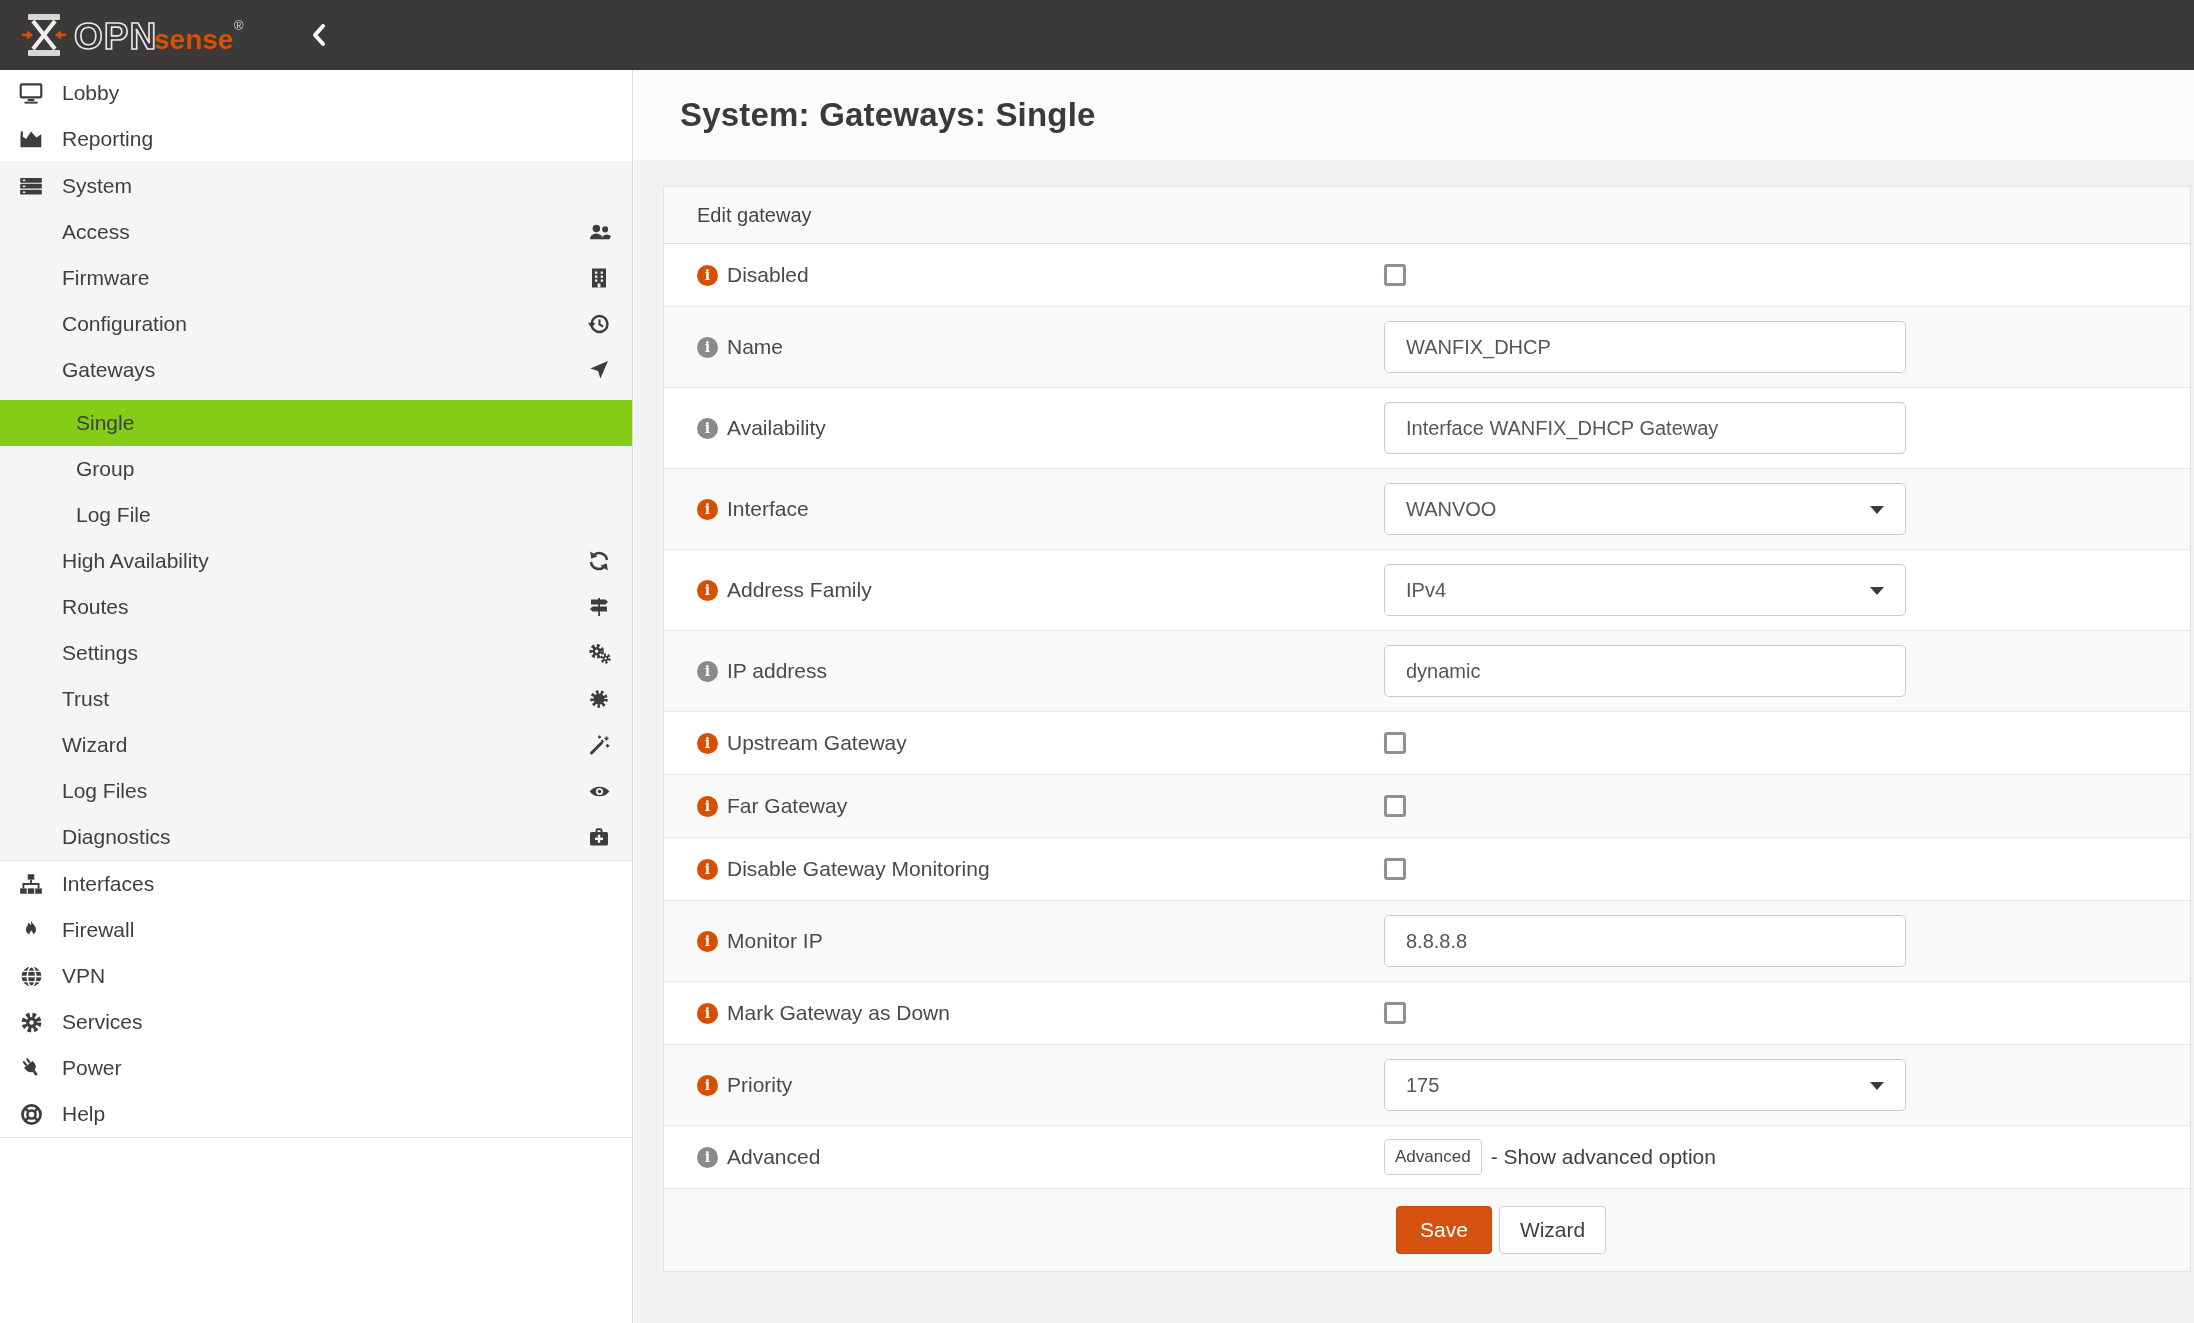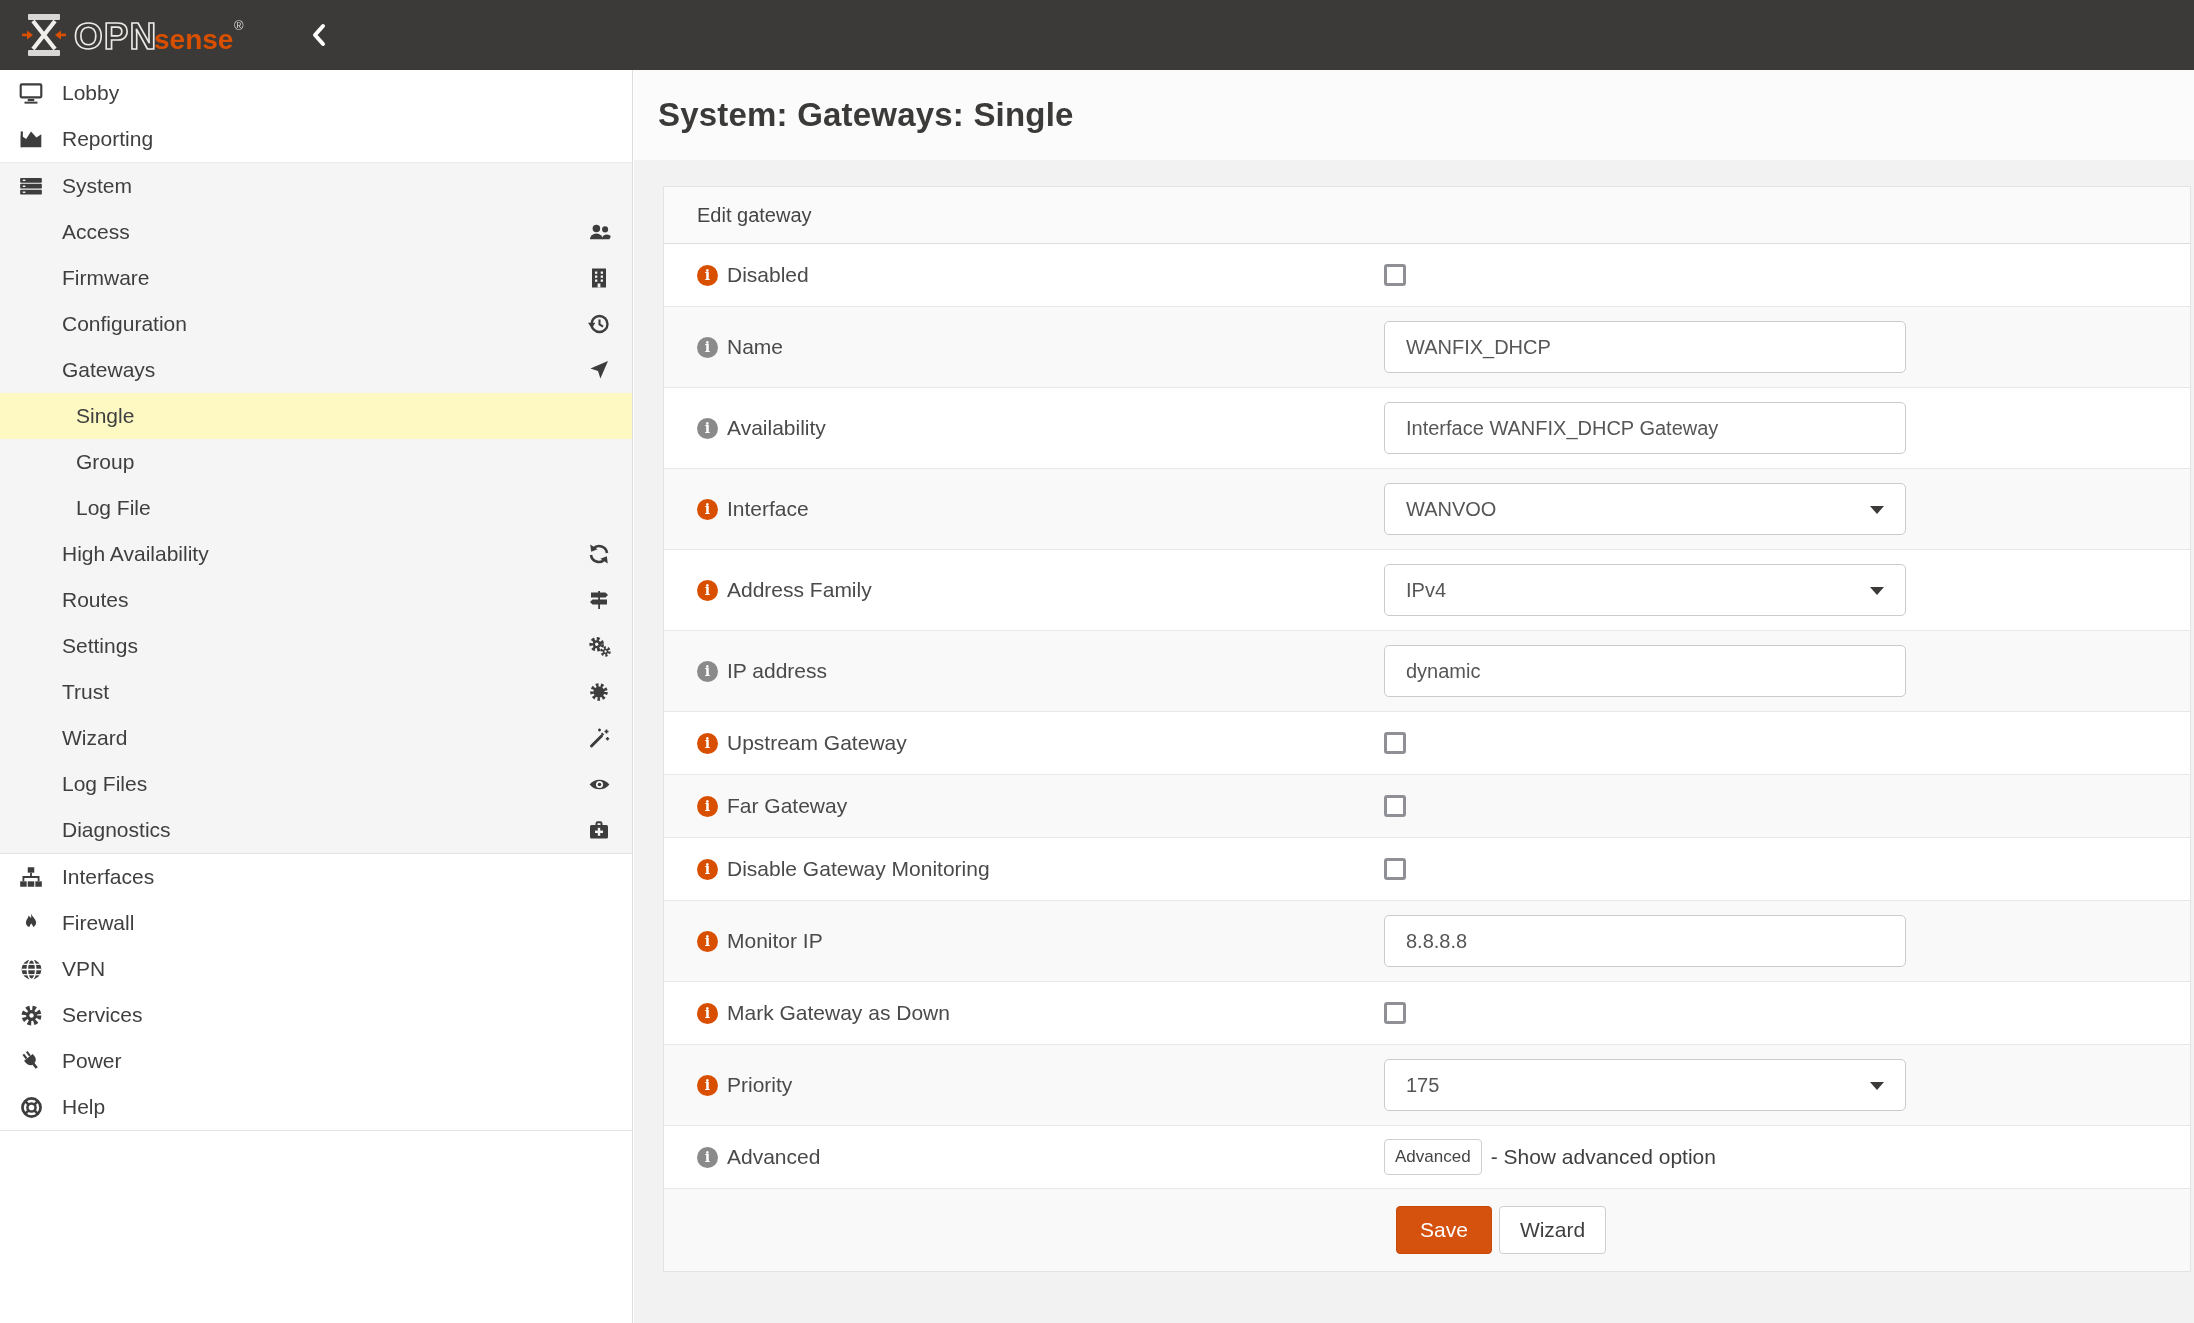--- a/index.html
+++ b/index.html
@@ -22,27 +22,27 @@
   .lvl1 { padding-left: 14px; }
   .lvl1 .nav-ico { width: 34px; height: 26px; display: flex; align-items: center;
     justify-content: center; margin-right: 14px; color: #3d3d3d; }
   .lvl2 { padding-left: 62px; }
   .lvl3 { padding-left: 76px; }
   .nav-ico-right { position: absolute; right: 20px; top: 50%; transform: translateY(-50%);
     width: 26px; height: 26px; display: flex; align-items: center; justify-content: center;
     color: #3d3d3d; }
   .sys-section { background: #f5f5f5; border-top: 1px solid #ececec;
     border-bottom: 1px solid #e3e3e3; }
-  .nav-item.active { background: #fef9c3; }
+  .nav-item.active { background: #84cc16; margin-top: 7px; }
   .nav-end { border-top: 1px solid #e4e4e4; height: 1px; }
 
   
   .main { position: absolute; left: 634px; top: 70px; right: 0; bottom: 0; }
   .title-band { height: 90px; background: #fbfbfb; display: flex; align-items: center;
-    padding-left: 24px; }
+    padding-left: 46px; }
   .page-title { font-size: 33px; font-weight: 700; color: #3b3a38; letter-spacing: 0.2px; }
   .content { position: absolute; left: 0; top: 90px; right: 0; bottom: 0;
     background: #f2f2f2; padding-left: 32px; }
   .panel { position: absolute; left: 29px; top: 26px; right: 3px; background: #fff;
     border: 1px solid #e3e3e3; }
   .panel-header { height: 57px; background: #fafafa; border-bottom: 1px solid #dddddd;
     display: flex; align-items: center; padding-left: 33px; font-size: 20px; color: #454545; }
 
   .frow { display: flex; border-bottom: 1px solid #e8e8e8; background: #fff; }
   .ftable .frow:nth-child(even) { background: #f9f9f9; }

